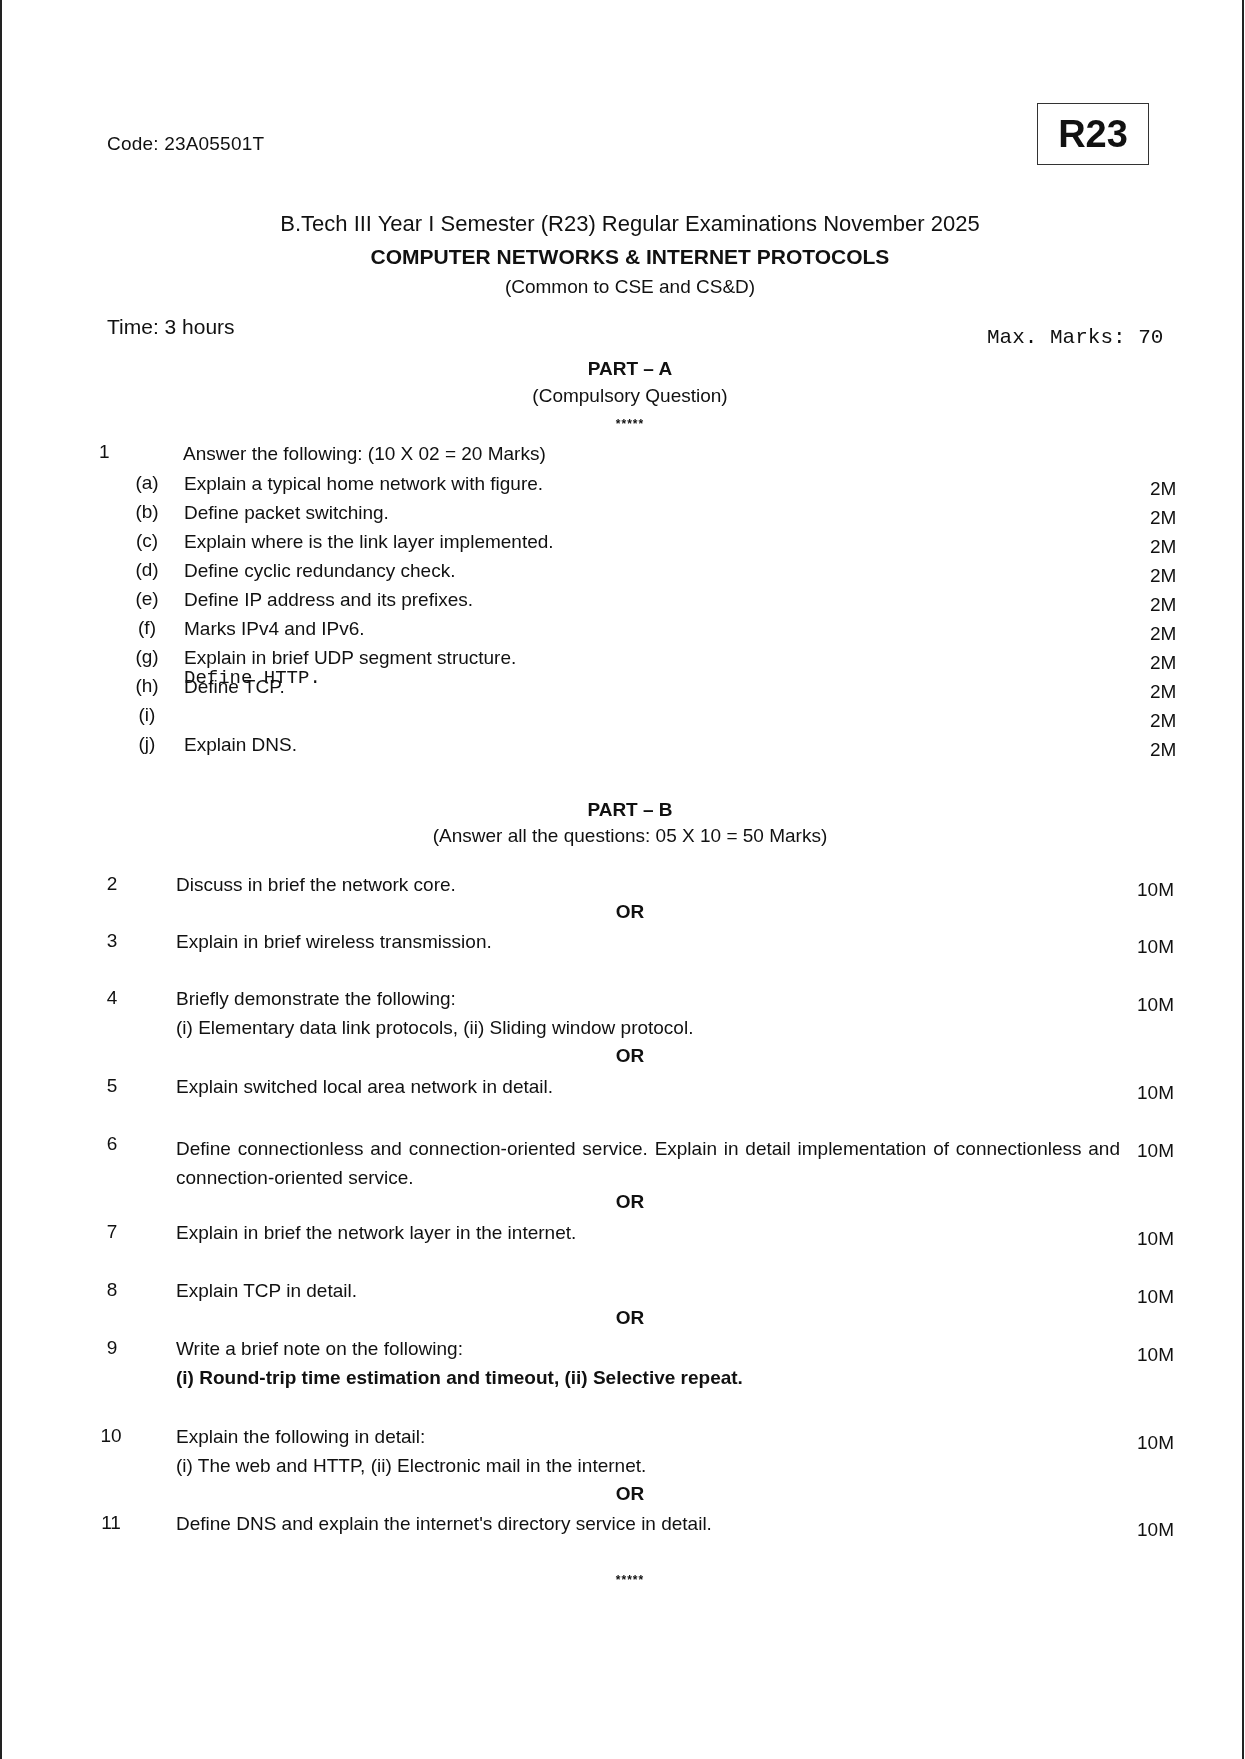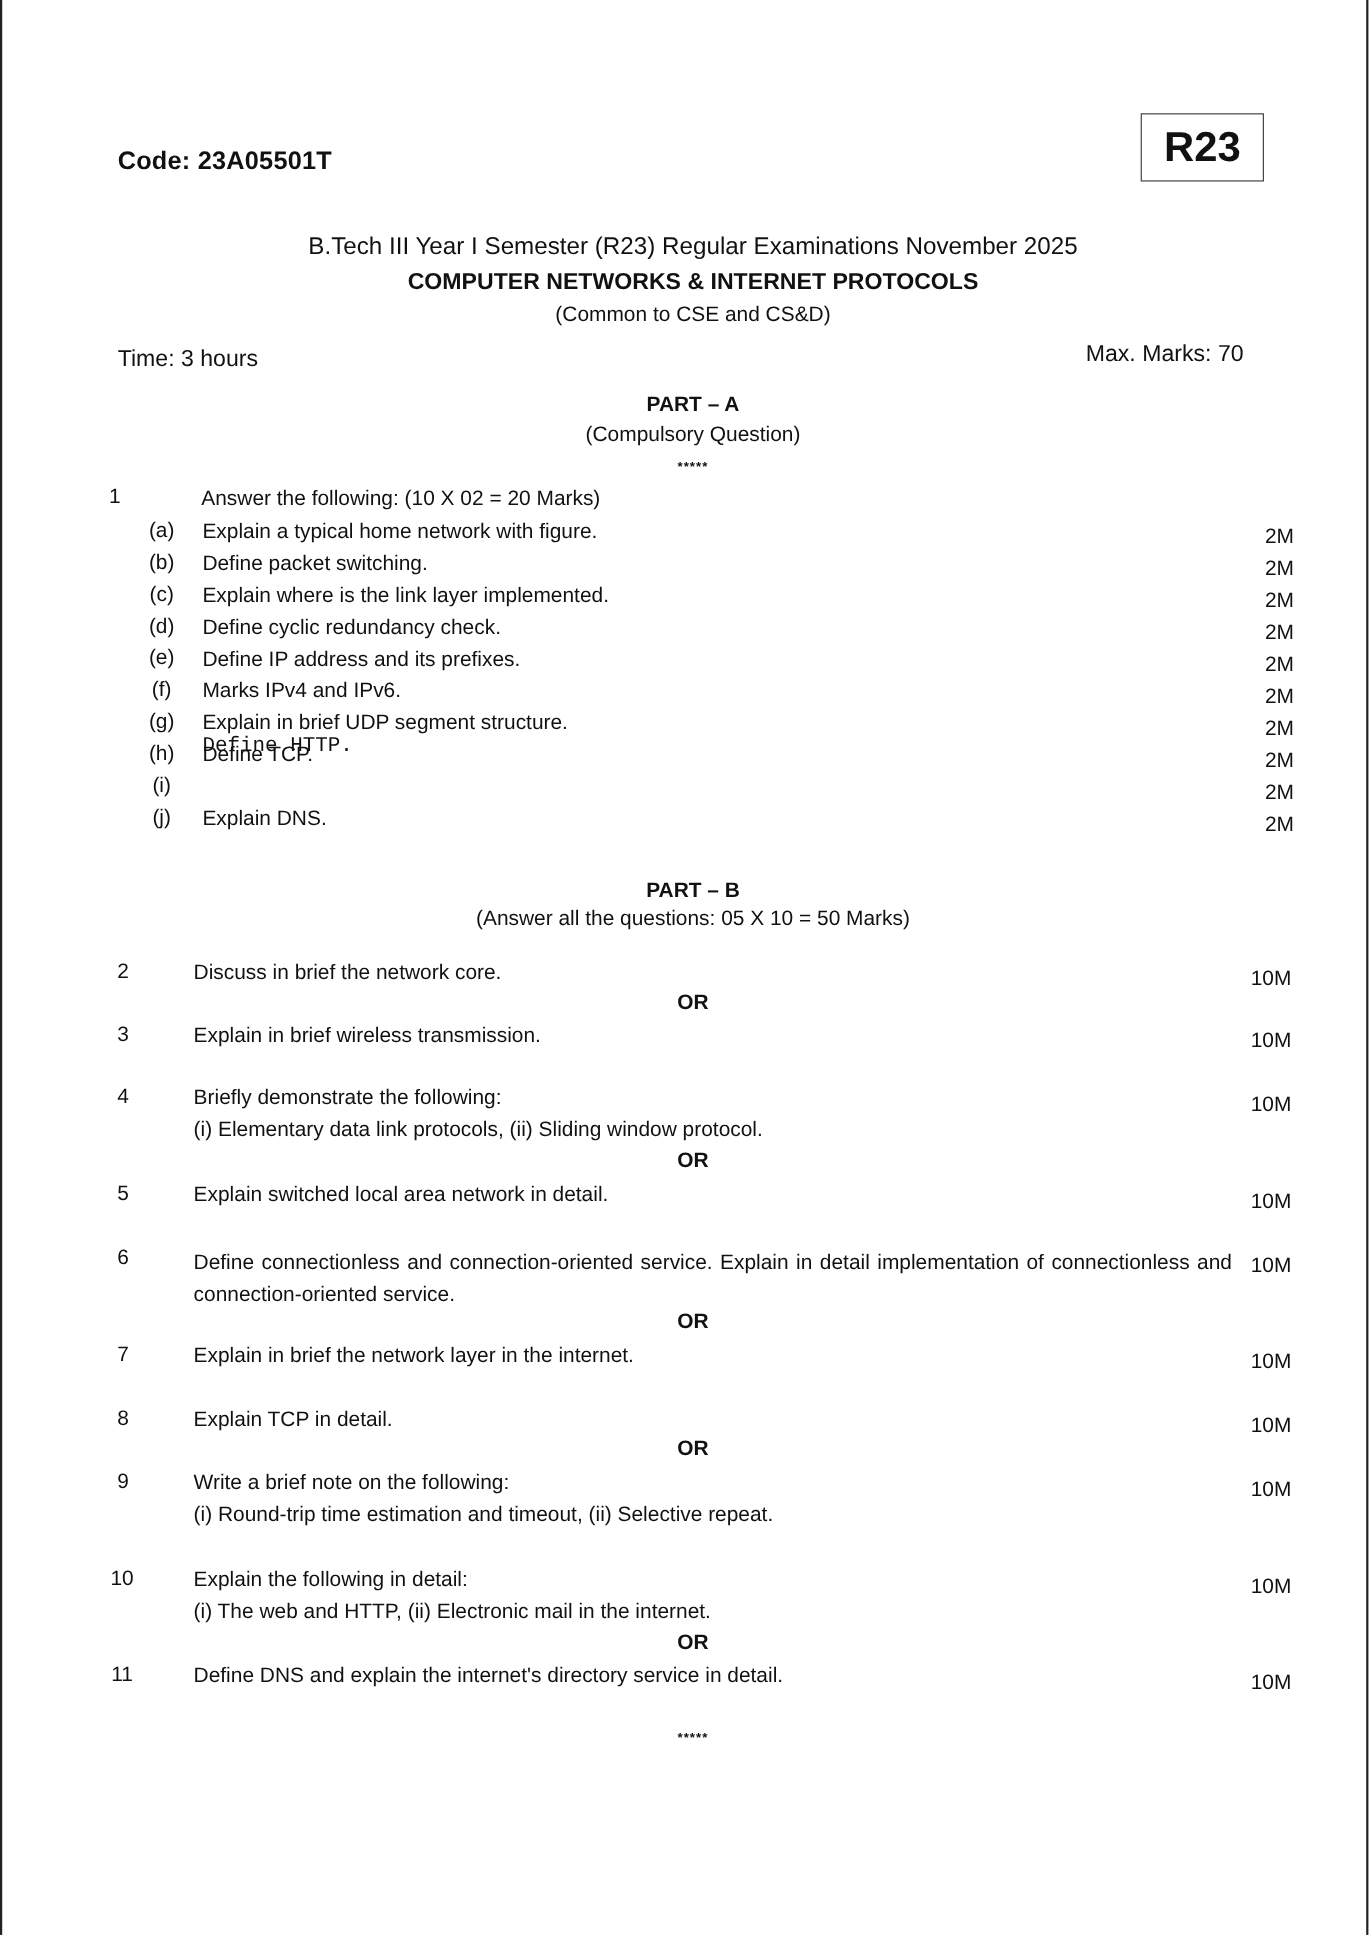--- a/index.html
+++ b/index.html
@@ -3,33 +3,33 @@
   <meta charset="utf-8">
   <style>
     html, body { margin: 0; padding: 0; background: #ffffff; }
     body {
       width: 1245px; height: 1759px; position: relative; overflow: hidden;
       font-family: "Liberation Sans", sans-serif; color: #111111;
     }
     .edge-left { position: absolute; left: 0; top: 0; width: 2px; height: 1759px; background: #222; }
     .edge-right { position: absolute; left: 1242px; top: 0; width: 2px; height: 1759px; background: #222; }
     .abs { position: absolute; white-space: nowrap; }
-    .code { left: 107px; top: 133px; font-size: 23px; font-weight: bold; letter-spacing: 0.2px; }
+    .code { left: 107px; top: 133px; font-size: 19px; font-weight: normal; letter-spacing: 0.2px; }
     .reg-box {
       position: absolute; left: 1037px; top: 103px; width: 112px; height: 62px;
       border: 1.5px solid #333; box-sizing: border-box;
       display: flex; align-items: center; justify-content: center;
       font-size: 38px; font-weight: bold;
     }
     .center { left: 0; width: 1260px; text-align: center; }
     .exam-title { top: 211px; font-size: 22px; }
     .subject { top: 245px; font-size: 21px; font-weight: bold; }
     .common { top: 276px; font-size: 19px; }
     .time { left: 107px; top: 315px; font-size: 21px; }
-    .maxmarks { left: 987px; top: 310px; font-size: 21px; }
+    .maxmarks { left: 987px; top: 326px; font-size: 21px; font-family: Liberation Mono, monospace; }
     .part-title { font-size: 19px; font-weight: bold; }
     .part-sub { font-size: 19px; }
     .stars { font-size: 12px; font-weight: bold; letter-spacing: 1px; }
     .qa-num { font-size: 19px; }
     .qa-text { font-size: 19px; }
     .sub-label { font-size: 19px; width: 40px; text-align: center; }
     .marks { font-size: 19px; }
     .or { font-size: 19px; font-weight: bold; }
     .q-num { font-size: 19px; width: 30px; text-align: center; }
     .q-text { font-size: 19px; }
@@ -113,21 +113,21 @@
     <div class="abs center or" style="top: 1191px;">OR</div>
     <div class="abs q-num" style="left: 97px; top: 1221px;">7</div>
     <div class="abs q-text" style="left: 176px; top: 1222px; text-align: right;">Explain in brief the network layer in the internet.</div>
     <div class="abs marks" style="left: 1137px; top: 1228px;">10M</div>
     <div class="abs q-num" style="left: 97px; top: 1279px;">8</div>
     <div class="abs q-text" style="left: 176px; top: 1280px;">Explain TCP in detail.</div>
     <div class="abs marks" style="left: 1137px; top: 1286px;">10M</div>
     <div class="abs center or" style="top: 1307px;">OR</div>
     <div class="abs q-num" style="left: 97px; top: 1337px;">9</div>
     <div class="abs q-text" style="left: 176px; top: 1338px;">Write a brief note on the following:</div>
-    <div class="abs q-text" style="left: 176px; top: 1367px;">(i) Round-trip time estimation and timeout, (ii) Selective repeat.</div>
+    <div class="abs q-text" style="left: 176px; top: 1367px; font-weight: bold;">(i) Round-trip time estimation and timeout, (ii) Selective repeat.</div>
     <div class="abs marks" style="left: 1137px; top: 1344px;">10M</div>
     <div class="abs q-num" style="left: 96px; top: 1425px;">10</div>
     <div class="abs q-text" style="left: 176px; top: 1426px;">Explain the following in detail:</div>
     <div class="abs q-text" style="left: 176px; top: 1455px;">(i) The web and HTTP, (ii) Electronic mail in the internet.</div>
     <div class="abs marks" style="left: 1137px; top: 1432px;">10M</div>
     <div class="abs center or" style="top: 1483px;">OR</div>
     <div class="abs q-num" style="left: 96px; top: 1512px;">11</div>
     <div class="abs q-text" style="left: 176px; top: 1513px; text-align: right;">Define DNS and explain the internet's directory service in detail.</div>
     <div class="abs marks" style="left: 1137px; top: 1519px;">10M</div>
   </div>

